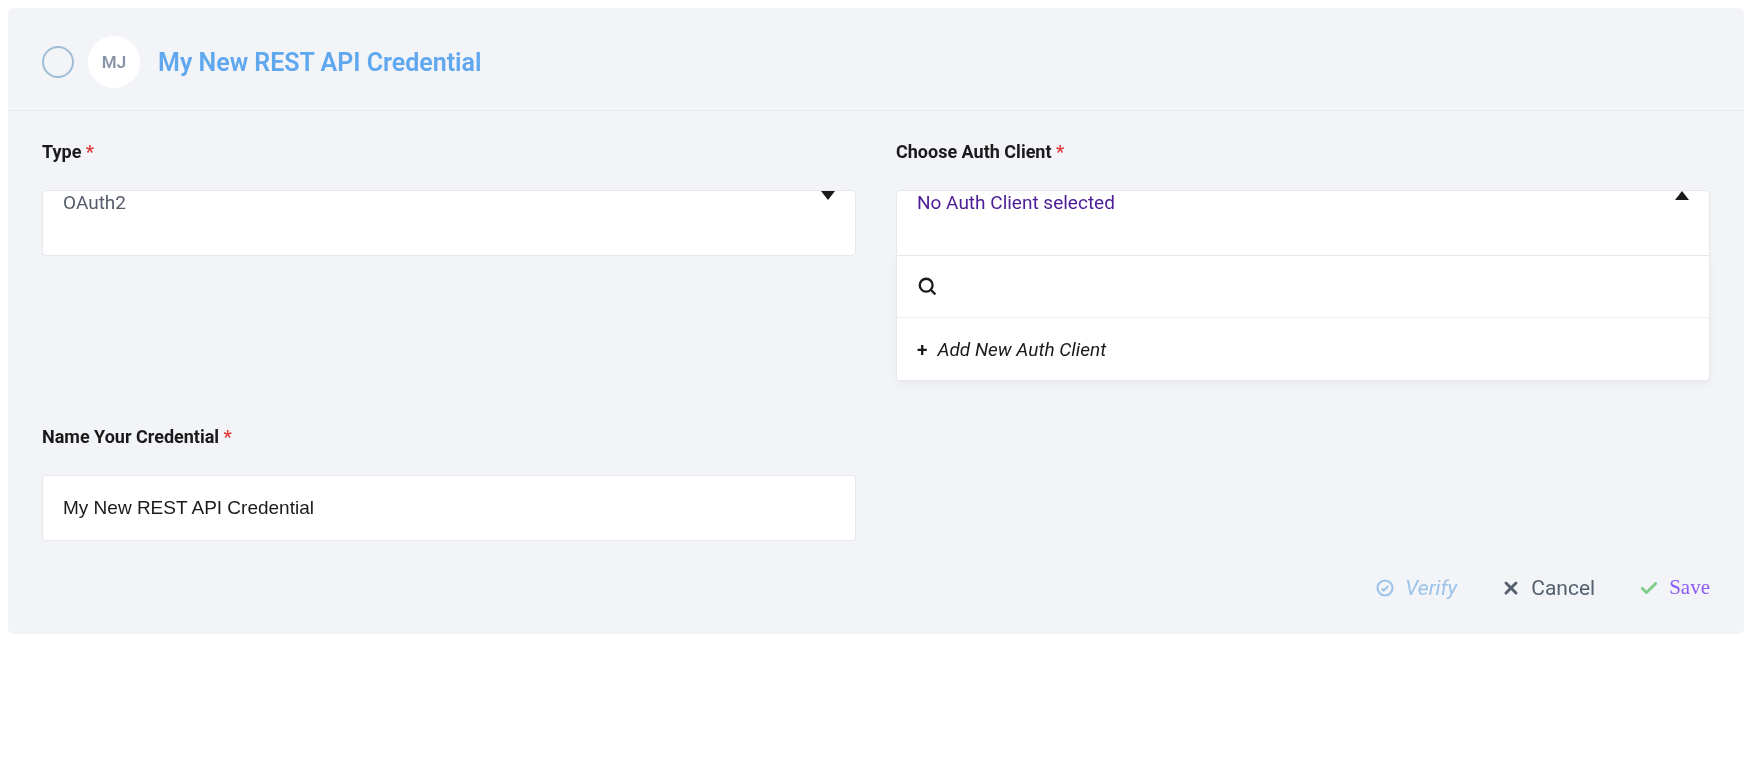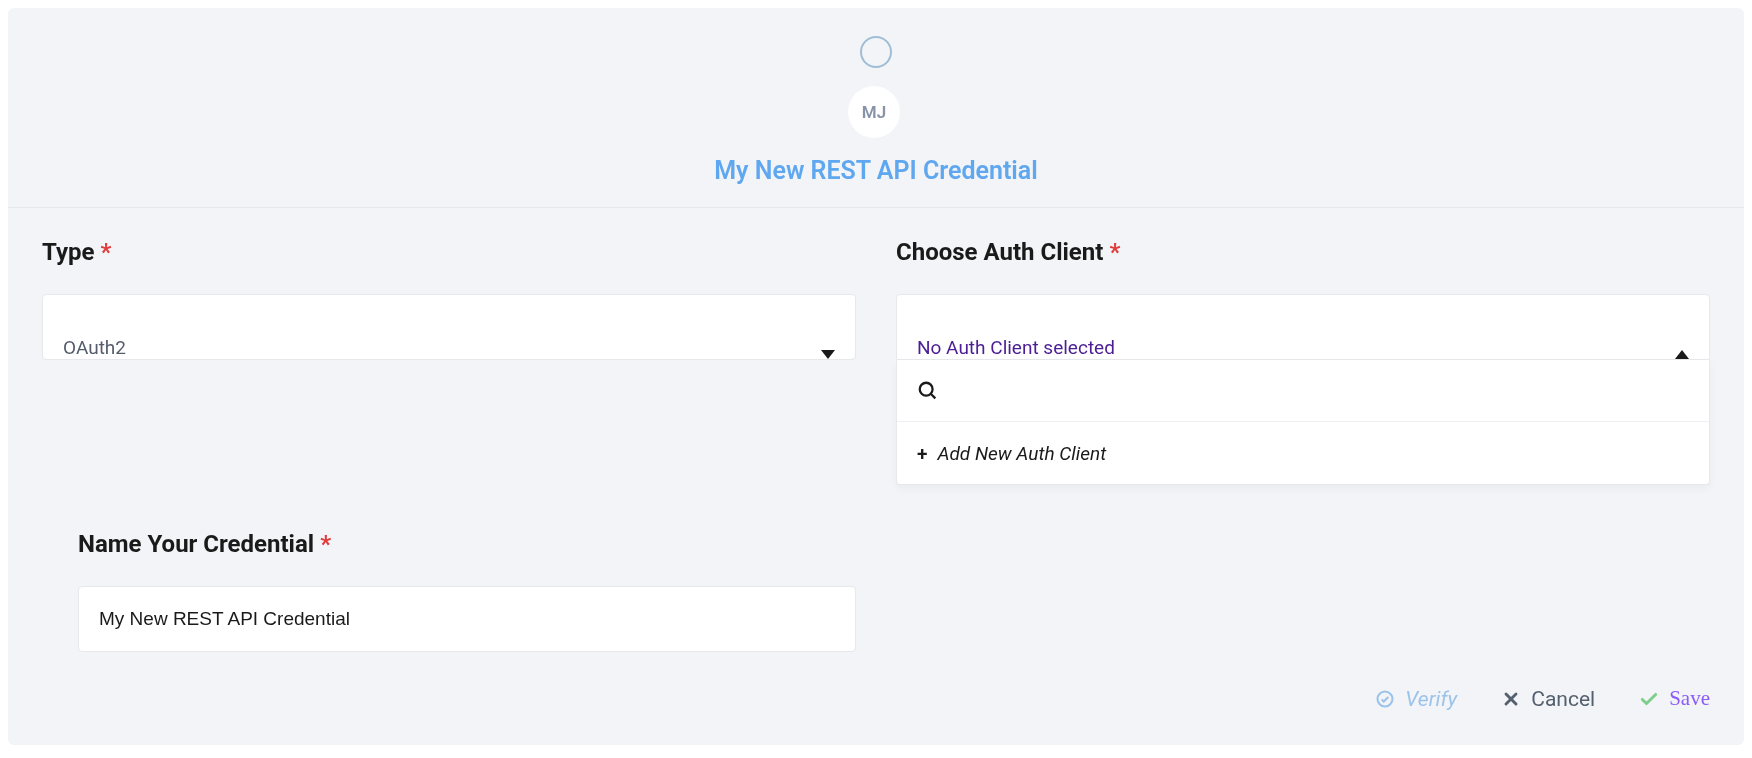--- a/index.html
+++ b/index.html
@@ -13,21 +13,20 @@
       border-radius: 6px;
       width: 100%;
       padding: 0;
     }
     .header {
       display: flex;
       align-items: center;
       gap: 18px;
       padding: 28px 34px 22px 34px;
       border-bottom: 1px solid #e6e8ec;
-      flex-direction: column;
     }
     .status-circle {
       width: 32px;
       height: 32px;
       border: 2px solid #9fbdd6;
       border-radius: 50%;
       background: transparent;
     }
     .avatar {
       width: 52px;
@@ -51,37 +50,37 @@
       display: grid;
       grid-template-columns: 1fr 1fr;
       gap: 40px;
       padding: 30px 34px 10px 34px;
     }
     .field {
       display: flex;
       flex-direction: column;
     }
     .label-row {
-      font-size: 24px;
+      font-size: 18px;
       font-weight: 700;
       color: #1a1a1a;
       margin-bottom: 28px;
     }
     .req {
       color: #e23b3b;
       font-weight: 700;
     }
     .select, .dd-trigger {
       background: #fff;
       border: 1px solid #e6e8ec;
       border-radius: 4px;
       height: 66px;
       padding: 0 20px;
       display: flex;
-      align-items: flex-end;
+      align-items: flex-start;
       justify-content: space-between;
       font-size: 19px;
       cursor: pointer;
     }
     .select .val { color: #555d6b; }
     .dd-trigger .placeholder { color: #4c1d95; }
     .tri-down {
       width: 0; height: 0;
       border-left: 7px solid transparent;
       border-right: 7px solid transparent;
@@ -184,21 +183,21 @@
         <div class="label-row">
           <span>Type</span>
           <span class="req">*</span>
         </div>
         <div class="select">
           <span class="val">OAuth2</span>
           <span class="tri-down"></span>
         </div>
       </div>
 
-      <div class="field second-row" style="margin-top:170px;margin-left:36px;">
+      <div class="field second-row" style="margin-top:170px;">
         <div class="label-row">
           <span>Name Your Credential</span>
           <span class="req">*</span>
         </div>
         <input class="text-input" type="text" value="My New REST API Credential" style="">
       </div>
     </div>
 
     <div>
       <div class="field">

